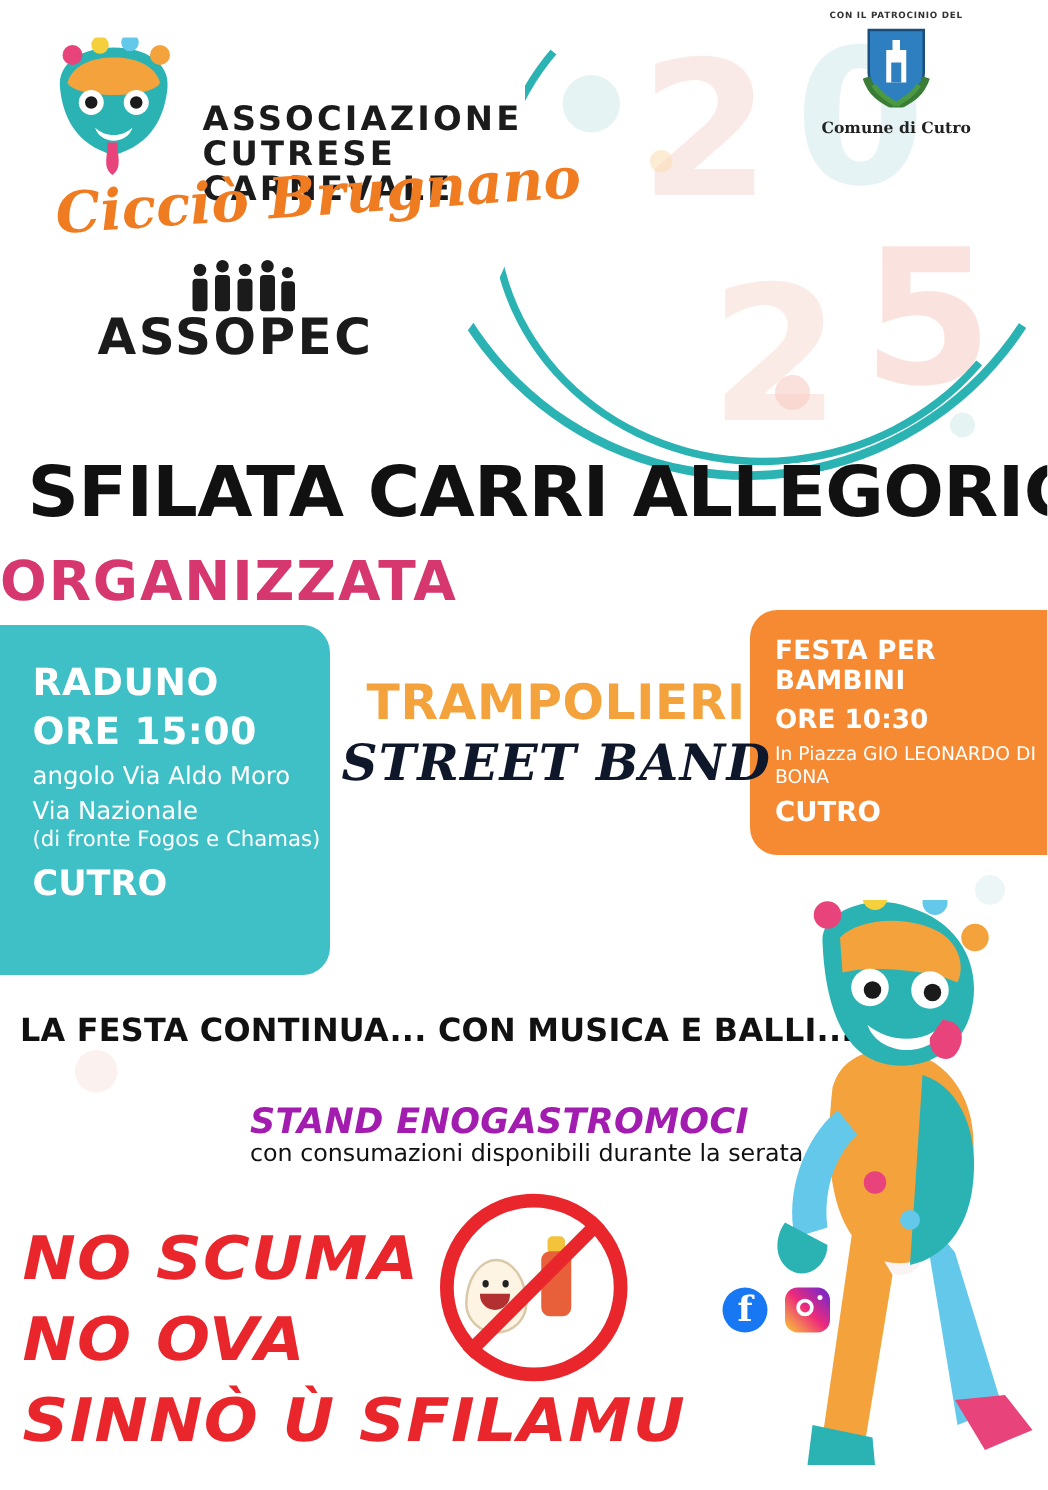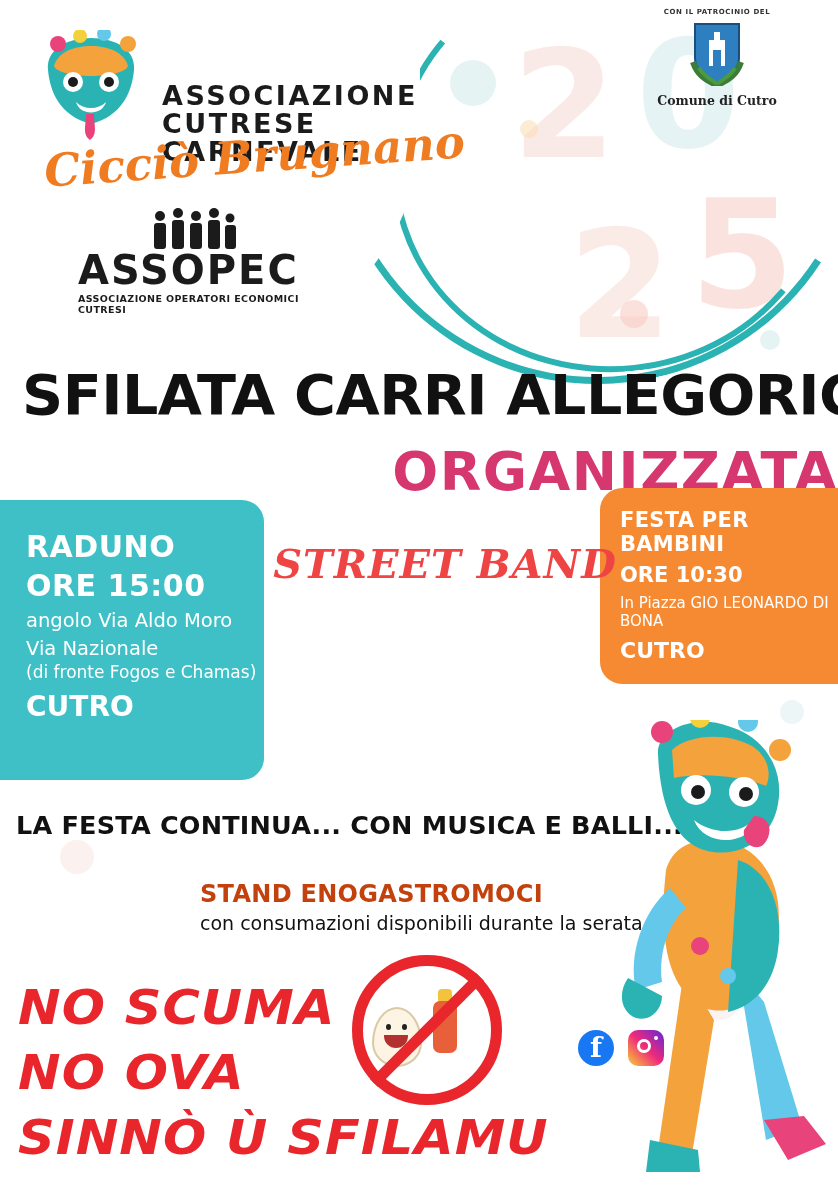--- a/index.html
+++ b/index.html
@@ -203,24 +203,24 @@
     color: #111111;
     white-space: nowrap;
     transform: scaleX(1.02);
     transform-origin: left center;
   }
   .sub-title {
     position: absolute;
     left: 0;
     top: 440px;
     width: 838px;
-    text-align: right;
-    font-family: "DejaVu Sans", sans-serif;
-    font-weight: bold;
-    font-size: 54px;
+    text-align: left;
+    font-family: "DejaVu Sans", sans-serif;
+    font-weight: bold;
+    font-size: 44px;
     letter-spacing: 1.5px;
     color: #d5376e;
   }
 
   
   .raduno-box {
     position: absolute;
     left: -14px;
     top: 500px;
     width: 278px;
@@ -331,21 +331,21 @@
     letter-spacing: 0.5px;
     color: #f4a23c;
     line-height: 1.2;
   }
   .act-streetband {
     font-family: "DejaVu Serif", serif;
     font-style: italic;
     font-weight: bold;
     font-size: 40px;
     letter-spacing: 1px;
-    color: #ef4444;
+    color: #0f172a;
     line-height: 1.2;
   }
 
   
   .rientro {
     position: absolute;
     left: 16px;
     top: 808px;
     font-family: "DejaVu Sans", sans-serif;
     font-weight: bold;
@@ -353,23 +353,24 @@
     color: #111111;
     line-height: 1.35;
     letter-spacing: 0.2px;
   }
   .stand {
     position: absolute;
     left: 200px;
     top: 880px;
     font-family: "DejaVu Sans", sans-serif;
     font-weight: bold;
-    font-size: 24px;
-    color: #c2410c;
+    font-size: 28px;
+    color: #a21caf;
     letter-spacing: 0.3px;
+    font-style: italic;
   }
   .stand-sub {
     position: absolute;
     left: 200px;
     top: 912px;
     font-family: "DejaVu Sans", sans-serif;
     font-size: 19px;
     color: #111111;
   }
 
@@ -588,21 +589,20 @@
           <rect x="24" y="12" width="12" height="29" rx="3"></rect>
         <circle cx="48" cy="8" r="5"></circle>
           <rect x="42" y="15" width="12" height="26" rx="3"></rect>
         <circle cx="66" cy="5" r="5"></circle>
           <rect x="60" y="12" width="12" height="29" rx="3"></rect>
         <circle cx="82" cy="10" r="4.5"></circle>
           <rect x="77" y="17" width="11" height="24" rx="3"></rect>
       </g>
     </svg>
     <div class="assopec-title">ASSOPEC</div>
-    <div class="assopec-sub">ASSOCIAZIONE OPERATORI ECONOMICI CUTRESI</div>
   </div>
 
   <div class="crest-block">
     <div class="crest-patron">CON IL PATROCINIO DEL</div>
     <svg class="crest-shield" viewBox="0 0 56 68">
       <path d="M6 6 H50 V40 C50 54 36 62 28 66 C20 62 6 54 6 40 Z" fill="#2e7fbf" stroke="#1b4e7a" stroke-width="2"></path>
       <rect x="20" y="22" width="16" height="26" fill="#ffffff"></rect>
       <rect x="25" y="14" width="6" height="10" fill="#ffffff"></rect>
       <rect x="24" y="32" width="8" height="16" fill="#2e7fbf"></rect>
       <path d="M4 44 C10 62 24 64 28 68 C32 64 46 62 52 44" fill="none" stroke="#3b7d37" stroke-width="6"></path>
@@ -626,20 +626,21 @@
   </div>
 
   <div class="festa-box">
     <div class="f1">FESTA PER BAMBINI</div>
     <div class="f2">ORE 10:30</div>
     <div class="f3">In Piazza GIO LEONARDO DI BONA</div>
     <div class="f4">CUTRO</div>
   </div>
 
   <div class="acts">
+    <div class="act-trampolieri">TRAMPOLIERI</div>
     <div class="act-streetband">STREET BAND</div>
   </div>
 
   <div class="rientro">
     <div>LA FESTA CONTINUA... CON MUSICA E BALLI...</div>
   </div>
   <div class="stand">STAND ENOGASTROMOCI</div>
   <div class="stand-sub">con consumazioni disponibili durante la serata</div>
 
   <div class="slogan">

